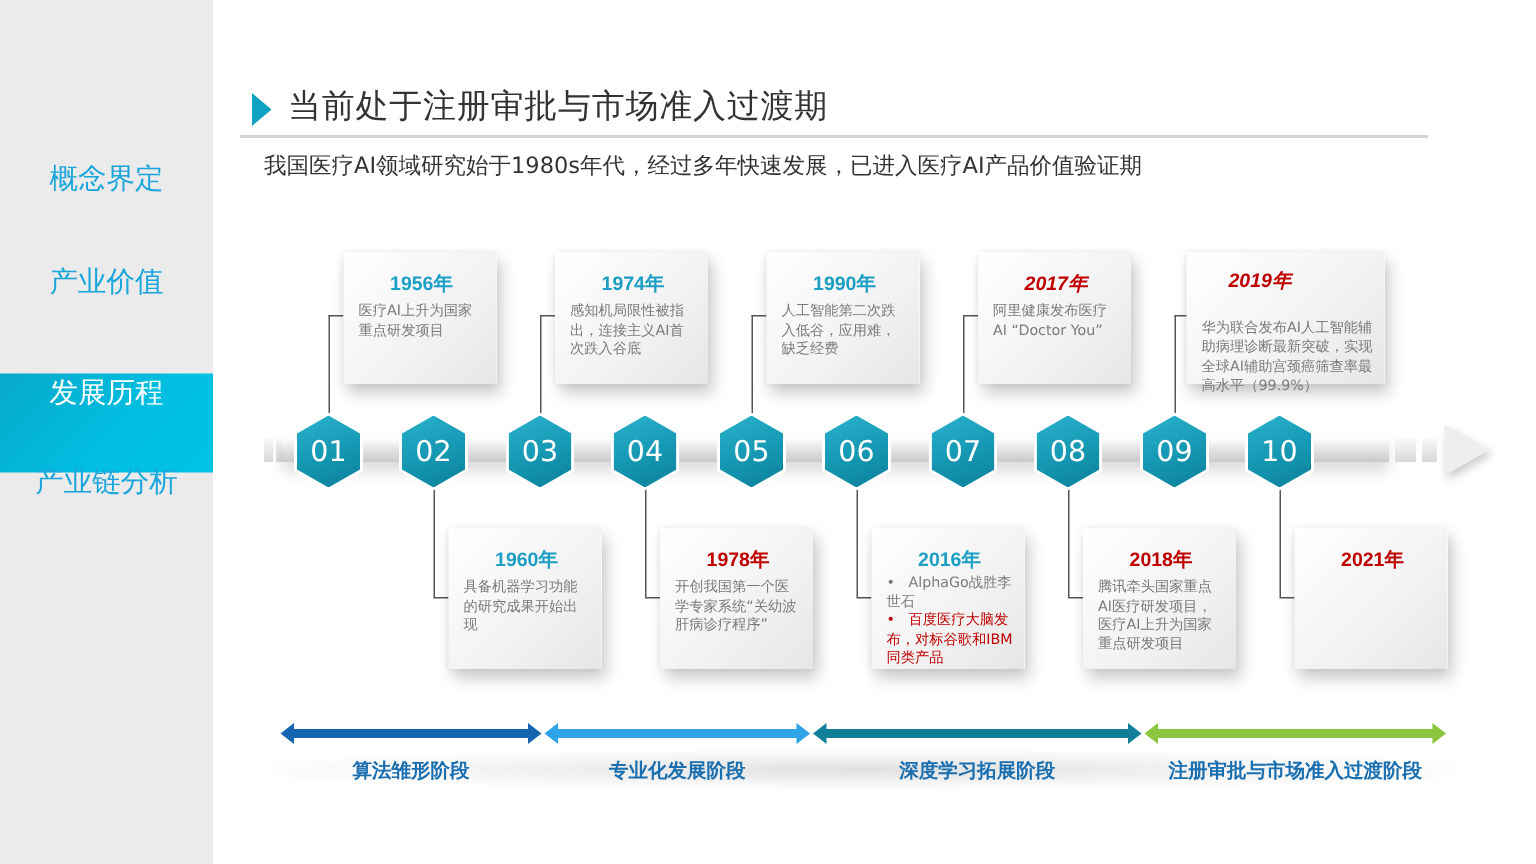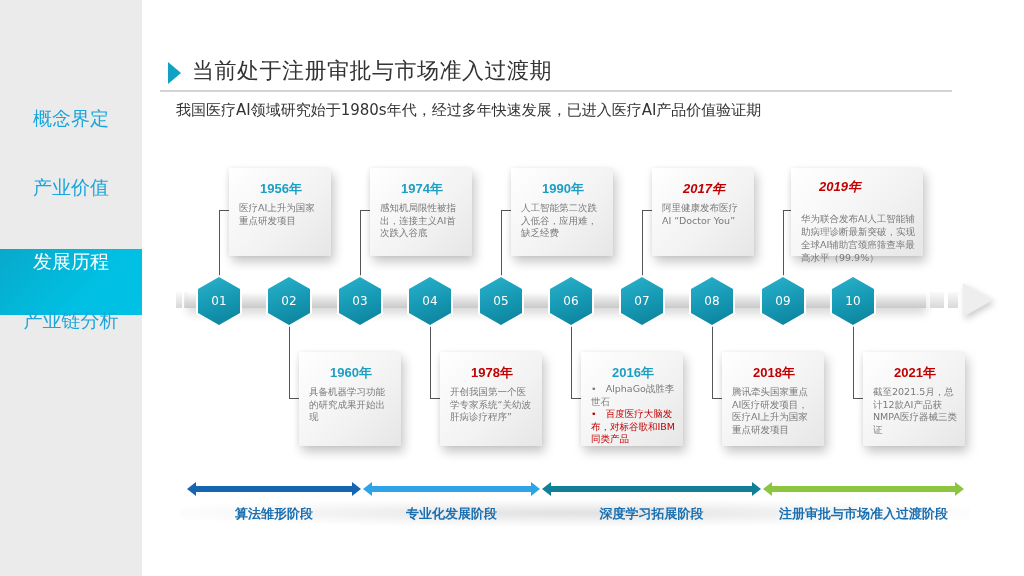--- a/index.html
+++ b/index.html
@@ -16,21 +16,21 @@
   .title { position: absolute; left: 192px; top: 56px; font-size: 22px; color: #333333; letter-spacing: 0.5px; white-space: nowrap; }
   .title-line { position: absolute; left: 160px; top: 90px; width: 792px; height: 2px; background: #d4d4d4; }
   .subtitle { position: absolute; left: 176px; top: 101px; font-size: 15px; color: #333333; white-space: nowrap; }
 
   
   .bar { position: absolute; left: 188px; top: 292px; width: 738px; height: 16px; background: linear-gradient(#ffffff, #e2e2e2 50%, #c9c9c9); box-shadow: 0 6px 10px rgba(0,0,0,0.15); }
   .bar-stub { position: absolute; top: 292px; height: 16px; background: linear-gradient(#fafafa, #d8d8d8); }
   .bar-arrow { position: absolute; left: 963px; top: 283px; width: 0; height: 0; border-top: 17px solid transparent; border-bottom: 17px solid transparent; border-left: 30px solid #eeeeee; filter: drop-shadow(2px 3px 3px rgba(0,0,0,0.2)); }
 
   
-  .hex { position: absolute; width: 42px; height: 48px; clip-path: polygon(50% 0, 100% 25%, 100% 75%, 50% 100%, 0 75%, 0 25%); background: linear-gradient(160deg, #2ab2cc 0%, #1597b2 55%, #0c8099 100%); display: flex; align-items: center; justify-content: center; color: #ffffff; font-size: 12px; }
+  .hex { position: absolute; width: 42px; height: 48px; clip-path: polygon(50% 0, 100% 25%, 100% 75%, 50% 100%, 0 75%, 0 25%); background: linear-gradient(160deg, #2ab2cc 0%, #1597b2 55%, #0c8099 100%); display: flex; align-items: center; justify-content: center; color: #ffffff; font-size: 19px; }
   .hex-shadow { position: absolute; width: 46px; height: 52px; clip-path: polygon(50% 0, 100% 25%, 100% 75%, 50% 100%, 0 75%, 0 25%); background: #ffffff; }
 
   
   .conn-v { position: absolute; width: 1px; background: #555555; }
   .conn-h { position: absolute; height: 1px; background: #555555; }
 
   
   .card { position: absolute; width: 102px; background: linear-gradient(135deg, #ffffff 0%, #f2f2f2 60%, #e6e6e6 100%); box-shadow: 3px 6px 10px rgba(0,0,0,0.22), -1px 0 4px rgba(0,0,0,0.06); padding: 12px 8px 6px 10px; }
   .card.wide { width: 132px; }
   .card-year { font-family: "Liberation Sans", sans-serif; font-weight: bold; font-size: 13px; text-align: center; margin-bottom: 4px; }
@@ -154,21 +154,20 @@
     <li>•&nbsp;&nbsp;&nbsp;<span>AlphaGo战胜李世石</span></li>
     <li class="red">•&nbsp;&nbsp;&nbsp;<span>百度医疗大脑发布，对标谷歌和IBM同类产品</span></li>
   </ul>
 </div>
 <div class="card" style="left:722px; top:352px; height:94px;">
   <div class="card-year" style="color:#c00000;">2018年</div>
   <div class="card-text">腾讯牵头国家重点AI医疗研发项目，医疗AI上升为国家重点研发项目</div>
 </div>
 <div class="card" style="left:863px; top:352px; height:94px;">
   <div class="card-year" style="color:#c00000;">2021年</div>
-  <div class="card-text">截至2021.5月，总计12款AI产品获NMPA医疗器械三类证</div>
 </div>
 
 <div class="phase-arrow" style="left:187px; width:174px;">
   <div class="shaft" style="background:#1565b0;"></div>
   <div class="head-l" style="border-right:9px solid #1565b0;"></div>
   <div class="head-r" style="border-left:9px solid #1565b0;"></div>
 </div>
 <div class="phase-arrow" style="left:363px; width:177px;">
   <div class="shaft" style="background:#2ea3e6;"></div>
   <div class="head-l" style="border-right:9px solid #2ea3e6;"></div>

